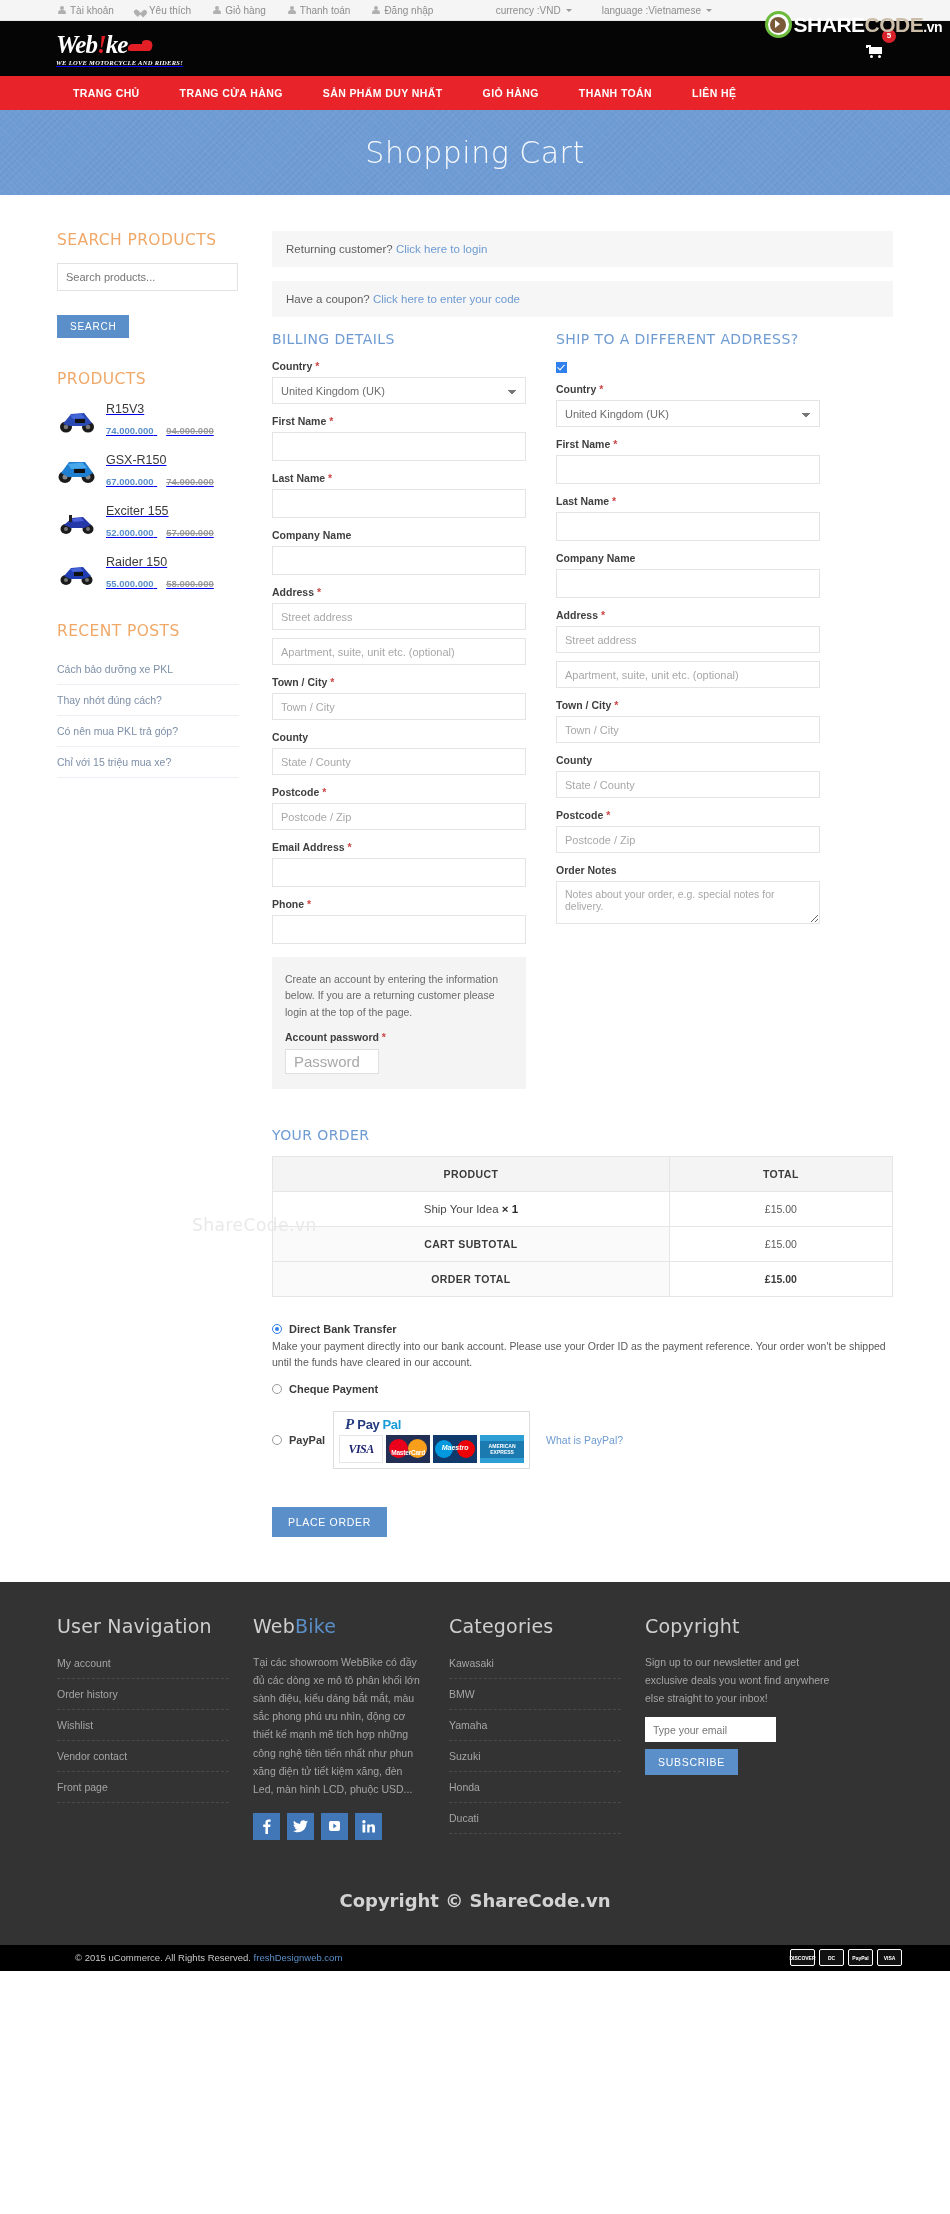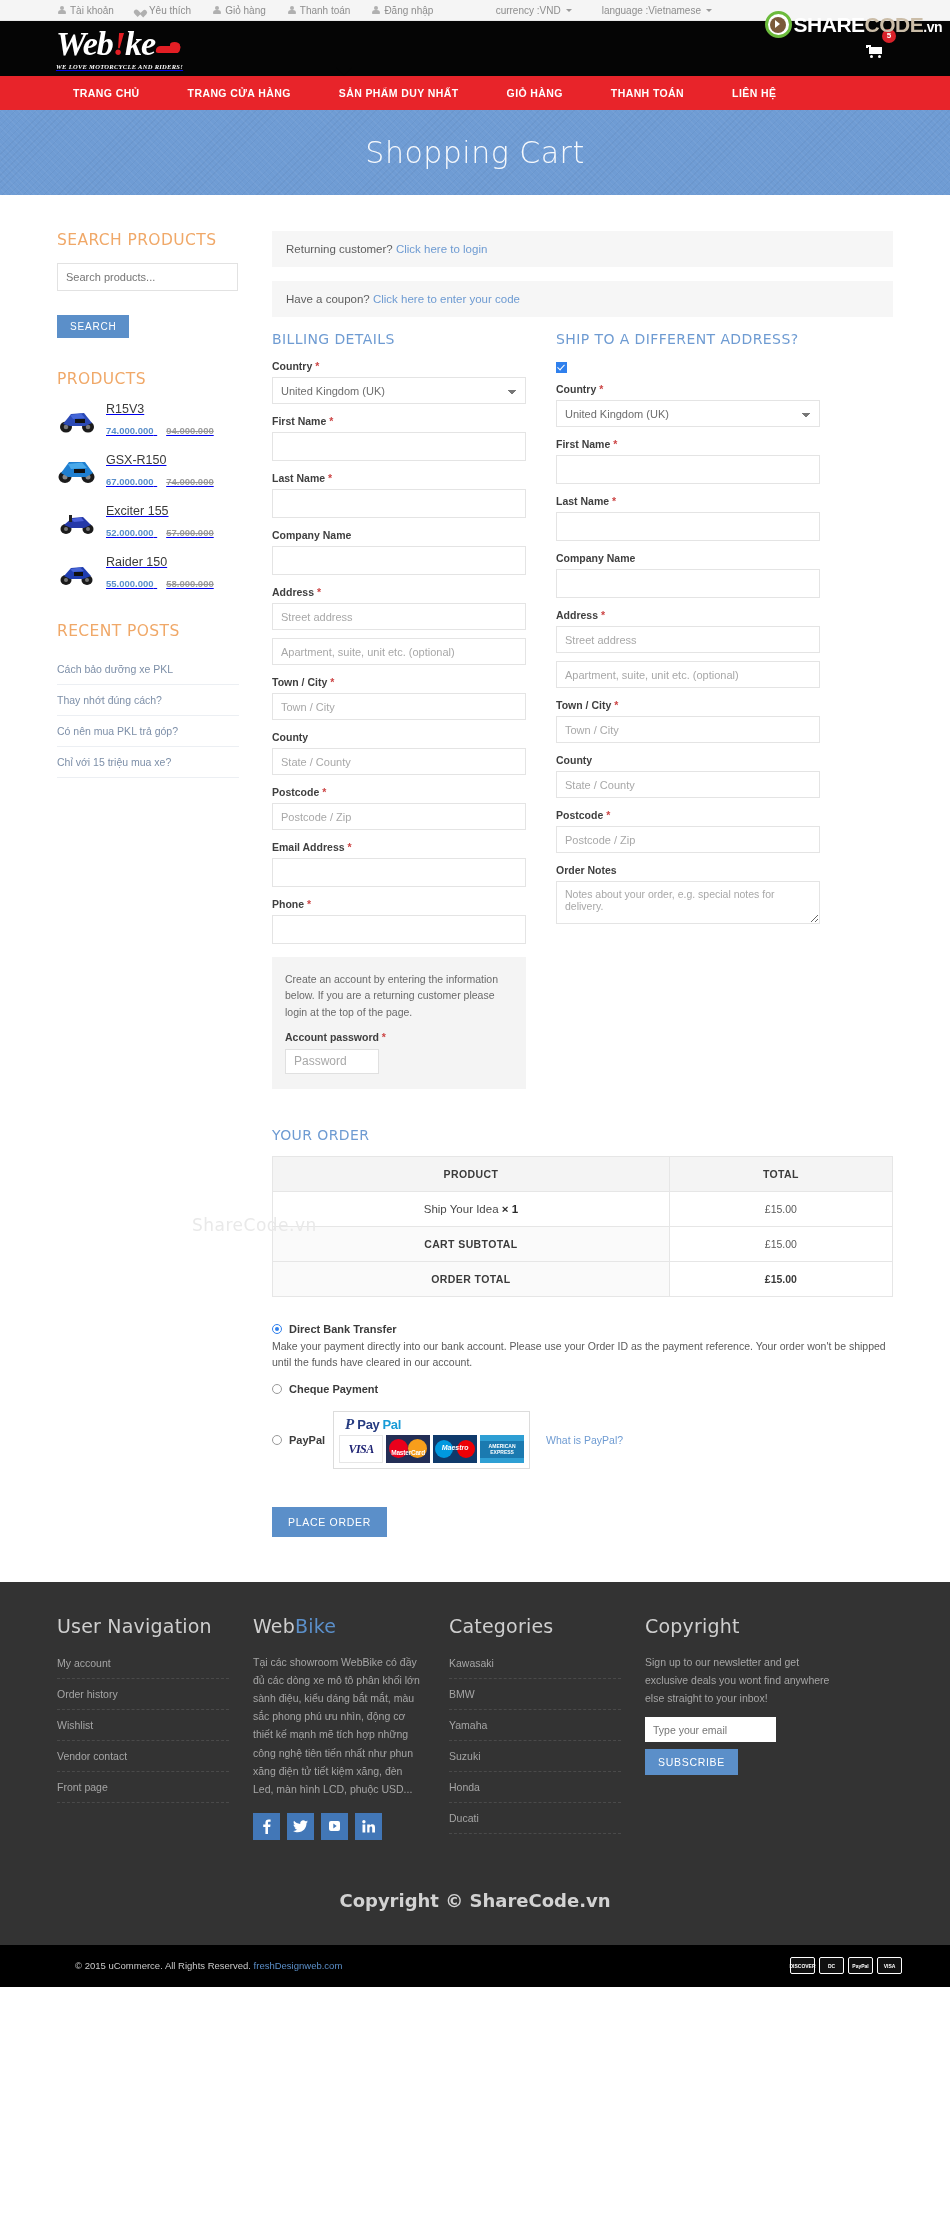--- a/index.html
+++ b/index.html
@@ -67,21 +67,21 @@
   .sc-code { color: #cbbda8; }
   .sc-vn { color: #ffffff; font-size: 14px; }
 
   
   .header {
     height: 55px; background: #050505; position: relative; display: flex; align-items: center;
   }
   .logo-wrap { margin-left: 56px; }
   .logo-main {
     font-family: "Liberation Serif", serif;
-    font-size: 34px; font-weight: bold; font-style: italic;
+    font-size: 25px; font-weight: bold; font-style: italic;
     color: #ffffff; letter-spacing: -1px; line-height: 1; position: relative; display: inline-block;
   }
   .logo-main .bang { color: #e31e24; }
   .logo-bike {
     display: inline-block; width: 26px; height: 15px; position: relative; margin-left: 1px; vertical-align: -2px;
   }
   .logo-bike::before {
     content: ""; position: absolute; left: 0; top: 4px; width: 24px; height: 7px;
     background: #e31e24; border-radius: 8px 3px 6px 7px; transform: skewX(-14deg);
   }
@@ -110,21 +110,21 @@
   .cart-ico .w1, .cart-ico .w2 {
     position: absolute; bottom: 0; width: 3px; height: 3px; border-radius: 50%; background: #fff;
   }
   .cart-ico .w1 { left: 4px; }
   .cart-ico .w2 { left: 12px; }
 
   
   .navbar {
     height: 34px; background: #e8242a; display: flex; align-items: center; position: relative;
   }
-  .nav-items { display: flex; margin-left: 55px; gap: 12px; }
+  .nav-items { display: flex; margin-left: 55px; gap: 4px; }
   .nav-item {
     color: #ffffff; font-size: 10.5px; font-weight: bold; letter-spacing: 0.4px;
     text-decoration: none; padding: 0 18px; white-space: nowrap; line-height: 34px;
   }
   .nav-item.active { }
   .nav-arrow {
     position: absolute; left: 336px; top: -9px;
     width: 0; height: 0; border-left: 8px solid transparent; border-right: 8px solid transparent;
     border-top: 9px solid #050505;
   }
@@ -220,21 +220,21 @@
   }
   .ship-check::after {
     content: ""; position: absolute; left: 3px; top: 1px; width: 3px; height: 6px;
     border: solid #fff; border-width: 0 1.6px 1.6px 0; transform: rotate(43deg);
   }
   .acct-box { background: #f4f4f4; padding: 14px 13px 15px 13px; margin-top: 13px; }
   .acct-txt { font-size: 10.5px; color: #6a6a6a; line-height: 1.55; margin-bottom: 11px; }
   .acct-box label { display: block; font-size: 10.5px; font-weight: bold; color: #3f3f3f; margin-bottom: 6px; }
   .acct-box input {
     width: 94px; height: 25px; border: 1px solid #e0e0e0; background: #fff; padding: 0 8px;
-    font-size: 12px; color: #6d6d6d; outline: none; font-family: "Liberation Sans", sans-serif;
+    font-size: 15px; color: #6d6d6d; outline: none; font-family: "Liberation Sans", sans-serif;
   }
   .acct-box input::placeholder { color: #a8a8a8; }
 
   
   .order-wrap { margin-top: 38px; }
   table.order { width: 100%; border-collapse: collapse; border: 1px solid #e6e6e6; }
   table.order th {
     background: #f4f4f4; border: 1px solid #e6e6e6; padding: 11px 0; text-align: center;
     font-size: 10.5px; font-weight: bold; color: #3b3b3b; letter-spacing: 0.4px;
   }
@@ -333,21 +333,21 @@
     padding: 7px 13px; font-size: 10.5px; letter-spacing: 0.7px; cursor: pointer;
     font-family: "Liberation Sans", sans-serif;
   }
   .copy-band {
     background: #333333; text-align: center; padding: 20px 0 34px 0;
   }
   .copy-text {
     font-size: 18px; color: #d2d2d2; font-weight: bold; font-family: "DejaVu Sans", sans-serif;
   }
   .bottom-bar {
-    background: #000000; height: 42px; display: flex; align-items: center; position: relative;
+    background: #000000; height: 26px; display: flex; align-items: center; position: relative;
   }
   .bb-left { margin-left: 75px; font-size: 9.5px; color: #c9c9c9; }
   .bb-left a { color: #5b8fc9; text-decoration: none; }
   .bb-right { margin-left: auto; margin-right: 48px; display: flex; gap: 4px; }
   .pay-chip {
     width: 25px; height: 17px; background: #fff; border-radius: 2px;
     display: flex; align-items: center; justify-content: center;
     font-size: 5px; font-weight: bold; color: #111;
   }
   .pay-chip.dk { background: #111; color: #fff; border: 1px solid #fff; }

